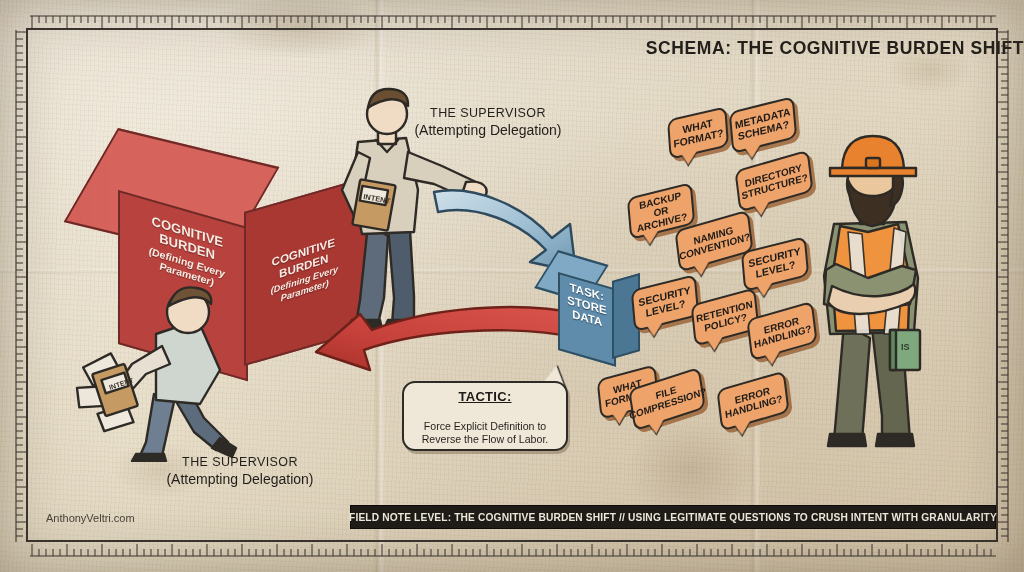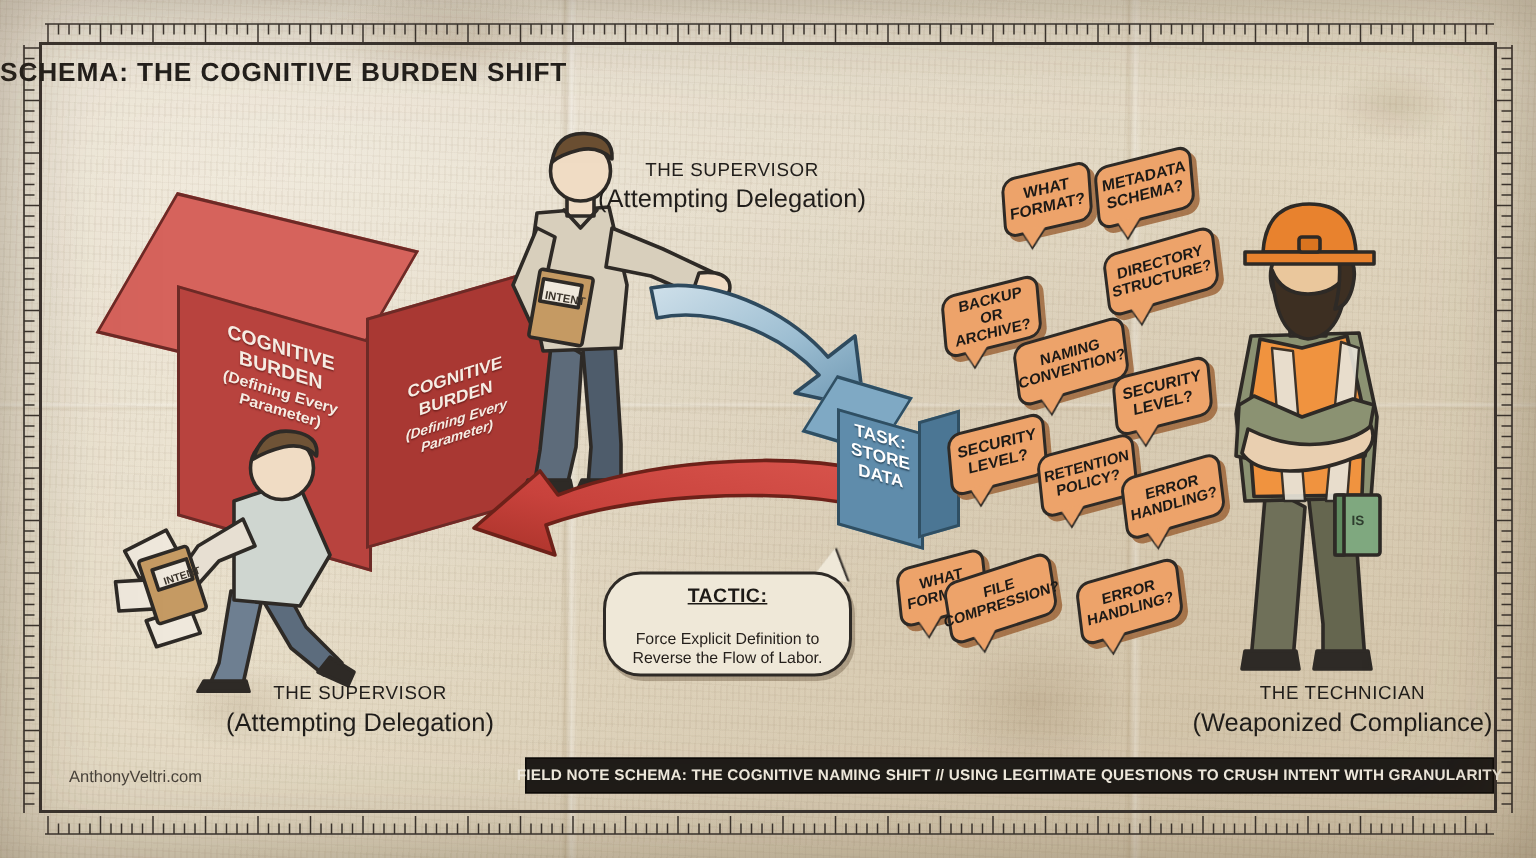--- a/index.html
+++ b/index.html
@@ -31,28 +31,28 @@
       radial-gradient(ellipse 70px 40px at 160px 470px, rgba(132,104,66,.13), rgba(0,0,0,0) 70%),
       radial-gradient(ellipse 60px 34px at 930px 70px, rgba(132,104,66,.15), rgba(0,0,0,0) 70%);}
   #vignette{position:absolute;inset:0;pointer-events:none;
     box-shadow:inset 0 0 54px rgba(70,52,30,.30), inset 0 0 120px rgba(70,52,30,.14);}
 
   .ruler{position:absolute;pointer-events:none;}
   .frame{position:absolute;left:26px;top:28px;right:26px;bottom:30px;
     border:2px solid #3a3430;}
 
   
-  #title{position:absolute;left:0;right:0;top:38px;text-align:left;
+  #title{position:absolute;left:0;right:0;top:38px;text-align:right;
     font-size:17.5px;font-weight:bold;letter-spacing:.6px;color:#23201d;
     font-family:"Liberation Sans",sans-serif;}
 
   
   .lbl{position:absolute;text-align:center;color:#211e1b;line-height:1.25;}
   .lbl .t1{font-size:12.5px;font-weight:normal;letter-spacing:.4px;}
-  .lbl .t2{font-size:17px;}
+  .lbl .t2{font-size:14px;}
 
   
   #cube{position:absolute;left:110px;top:128px;width:250px;height:230px;}
   .cubeface{position:absolute;border:2px solid #6d2a26;}
   #cb-top{left:8px;top:0;width:180px;height:90px;background:#d6635c;
     transform:skewX(-30deg) skewY(12deg);transform-origin:left top;}
   #cb-left{left:8px;top:62px;width:126px;height:150px;background:#b8433e;
     transform:skewY(16deg);transform-origin:left top;}
   #cb-right{left:134px;top:84px;width:120px;height:150px;background:#a93833;
     transform:skewY(-16deg);transform-origin:left top;}
@@ -78,21 +78,21 @@
 
   
   .tag{position:absolute;background:#eda36a;border:2px solid #2e2a26;border-radius:9px;
     color:#1d1a17;font-weight:bold;text-align:center;line-height:1.1;
     display:flex;align-items:center;justify-content:center;
     box-shadow:3px 4px 0 rgba(150,88,42,.75);padding:3px 5px;box-sizing:border-box;}
   .tag span{display:block;}
 
   
   #tactic{position:absolute;left:402px;top:381px;width:162px;height:66px;
-    background:#efe8d8;border:2.5px solid #2e2a26;border-radius:25px;
+    background:#efe8d8;border:2.5px solid #2e2a26;border-radius:13px;
     box-shadow:2px 3px 0 rgba(90,70,45,.35);}
   #tactic .hd{text-align:center;font-size:13px;font-weight:bold;color:#1d1a17;
     margin-top:6px;text-decoration:underline;letter-spacing:.3px;}
   #tactic .bd{text-align:center;font-size:10.6px;color:#241f1b;margin-top:16px;line-height:1.25;padding:0 6px;}
   #tactic-tail{position:absolute;left:545px;top:366px;width:0;height:0;
     border-left:9px solid transparent;border-right:14px solid transparent;
     border-bottom:20px solid #efe8d8;filter:drop-shadow(1px -1px 0 #2e2a26);transform:rotate(14deg);}
 
   
   #caption{position:absolute;left:350px;top:505px;width:644px;height:22px;
@@ -771,24 +771,20 @@
   <div class="lbl" style="left:388px;top:106px;width:200px;">
     <div class="t1">THE SUPERVISOR</div>
     <div class="t2">(Attempting Delegation)</div>
   </div>
 
   <div class="lbl" style="left:120px;top:455px;width:240px;">
     <div class="t1">THE SUPERVISOR</div>
     <div class="t2">(Attempting Delegation)</div>
   </div>
 
-  <div class="lbl" style="left:775px;top:455px;width:240px;">
-    <div class="t1">THE TECHNICIAN</div>
-    <div class="t2">(Weaponized Compliance)</div>
-  </div>
 
   <div id="caption">
-    <span>FIELD NOTE SCHEMA: THE COGNITIVE NAMING SHIFT // USING LEGITIMATE QUESTIONS TO CRUSH INTENT WITH GRANULARITY</span>
+    <span>FIELD NOTE LEVEL: THE COGNITIVE BURDEN SHIFT // USING LEGITIMATE QUESTIONS TO CRUSH INTENT WITH GRANULARITY</span>
   </div>
   <div id="watermark">AnthonyVeltri.com</div>
 
   <div id="vignette"></div>
 </div>
 
 </body></html>

